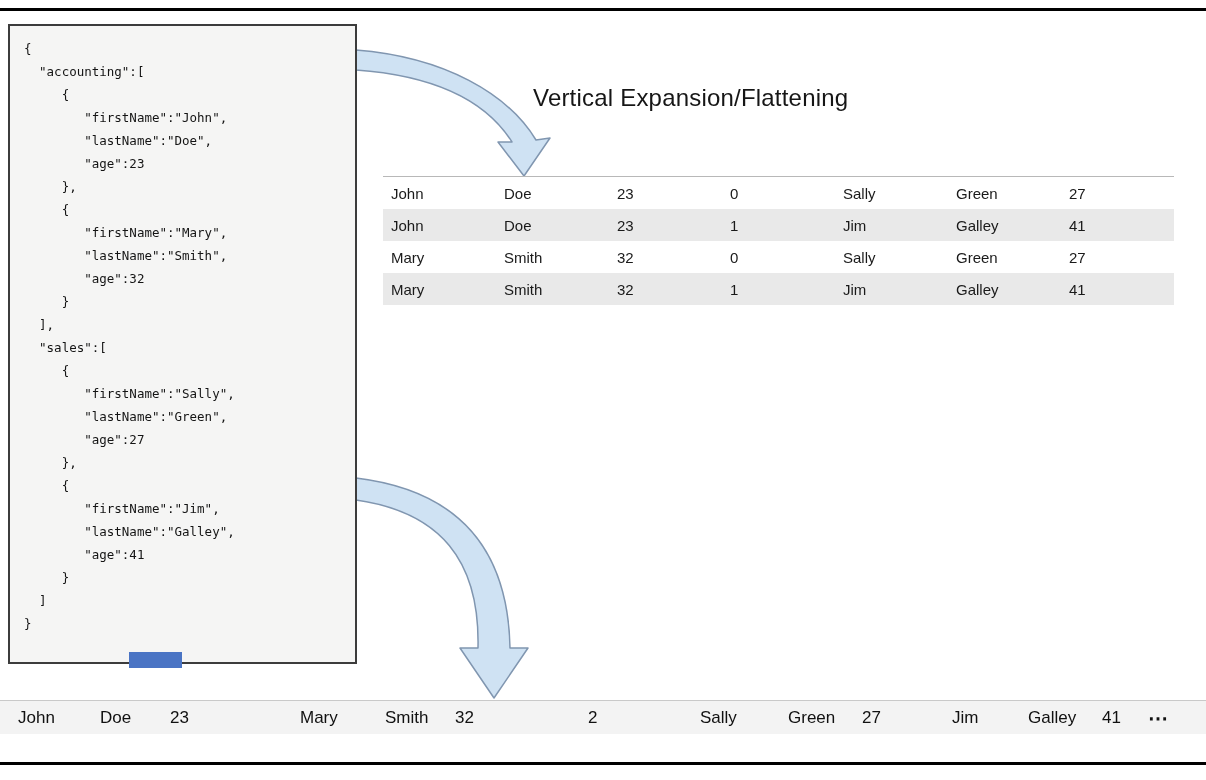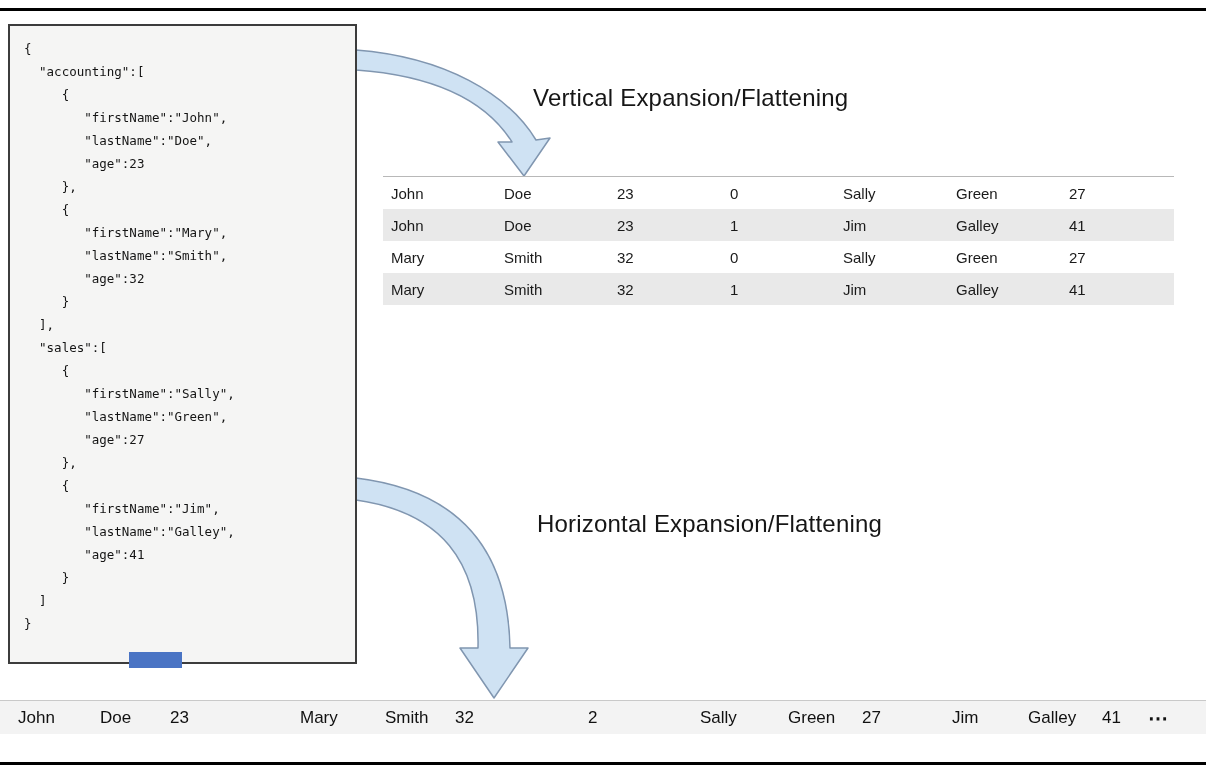--- a/index.html
+++ b/index.html
@@ -92,21 +92,20 @@
         "firstName":"Jim",
         "lastName":"Galley",
         "age":41
      }
   ]
 }</pre>
   </div>
   <div class="blue-rect"></div>
 
   <div class="heading" id="heading-vertical">Vertical Expansion/Flattening</div>
-  <div class="heading" id="heading-horizontal">Horizontal Expansion/Flattening</div>
 
   <div class="vtable">
     <div class="row">
       <div class="cell">John</div>
       <div class="cell">Doe</div>
       <div class="cell">23</div>
       <div class="cell">0</div>
       <div class="cell">Sally</div>
       <div class="cell">Green</div>
       <div class="cell">27</div>

